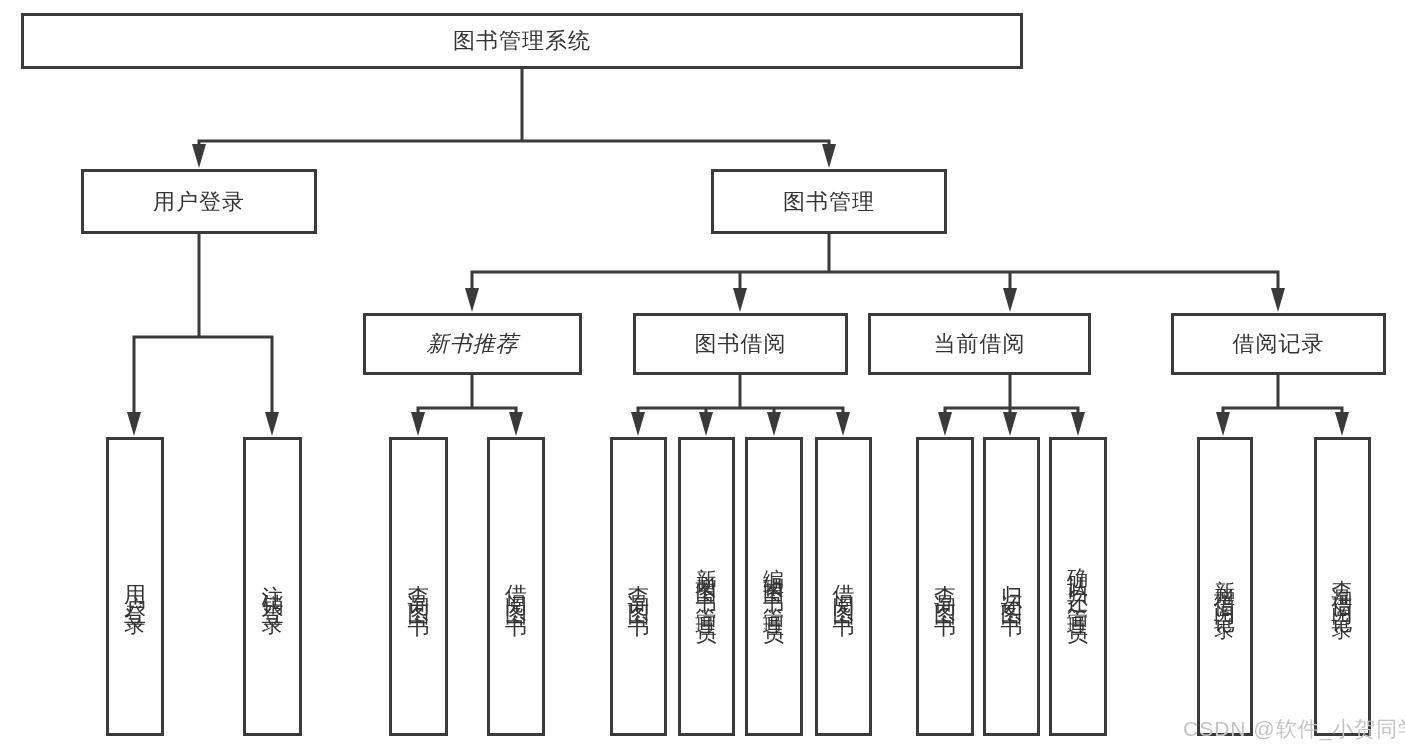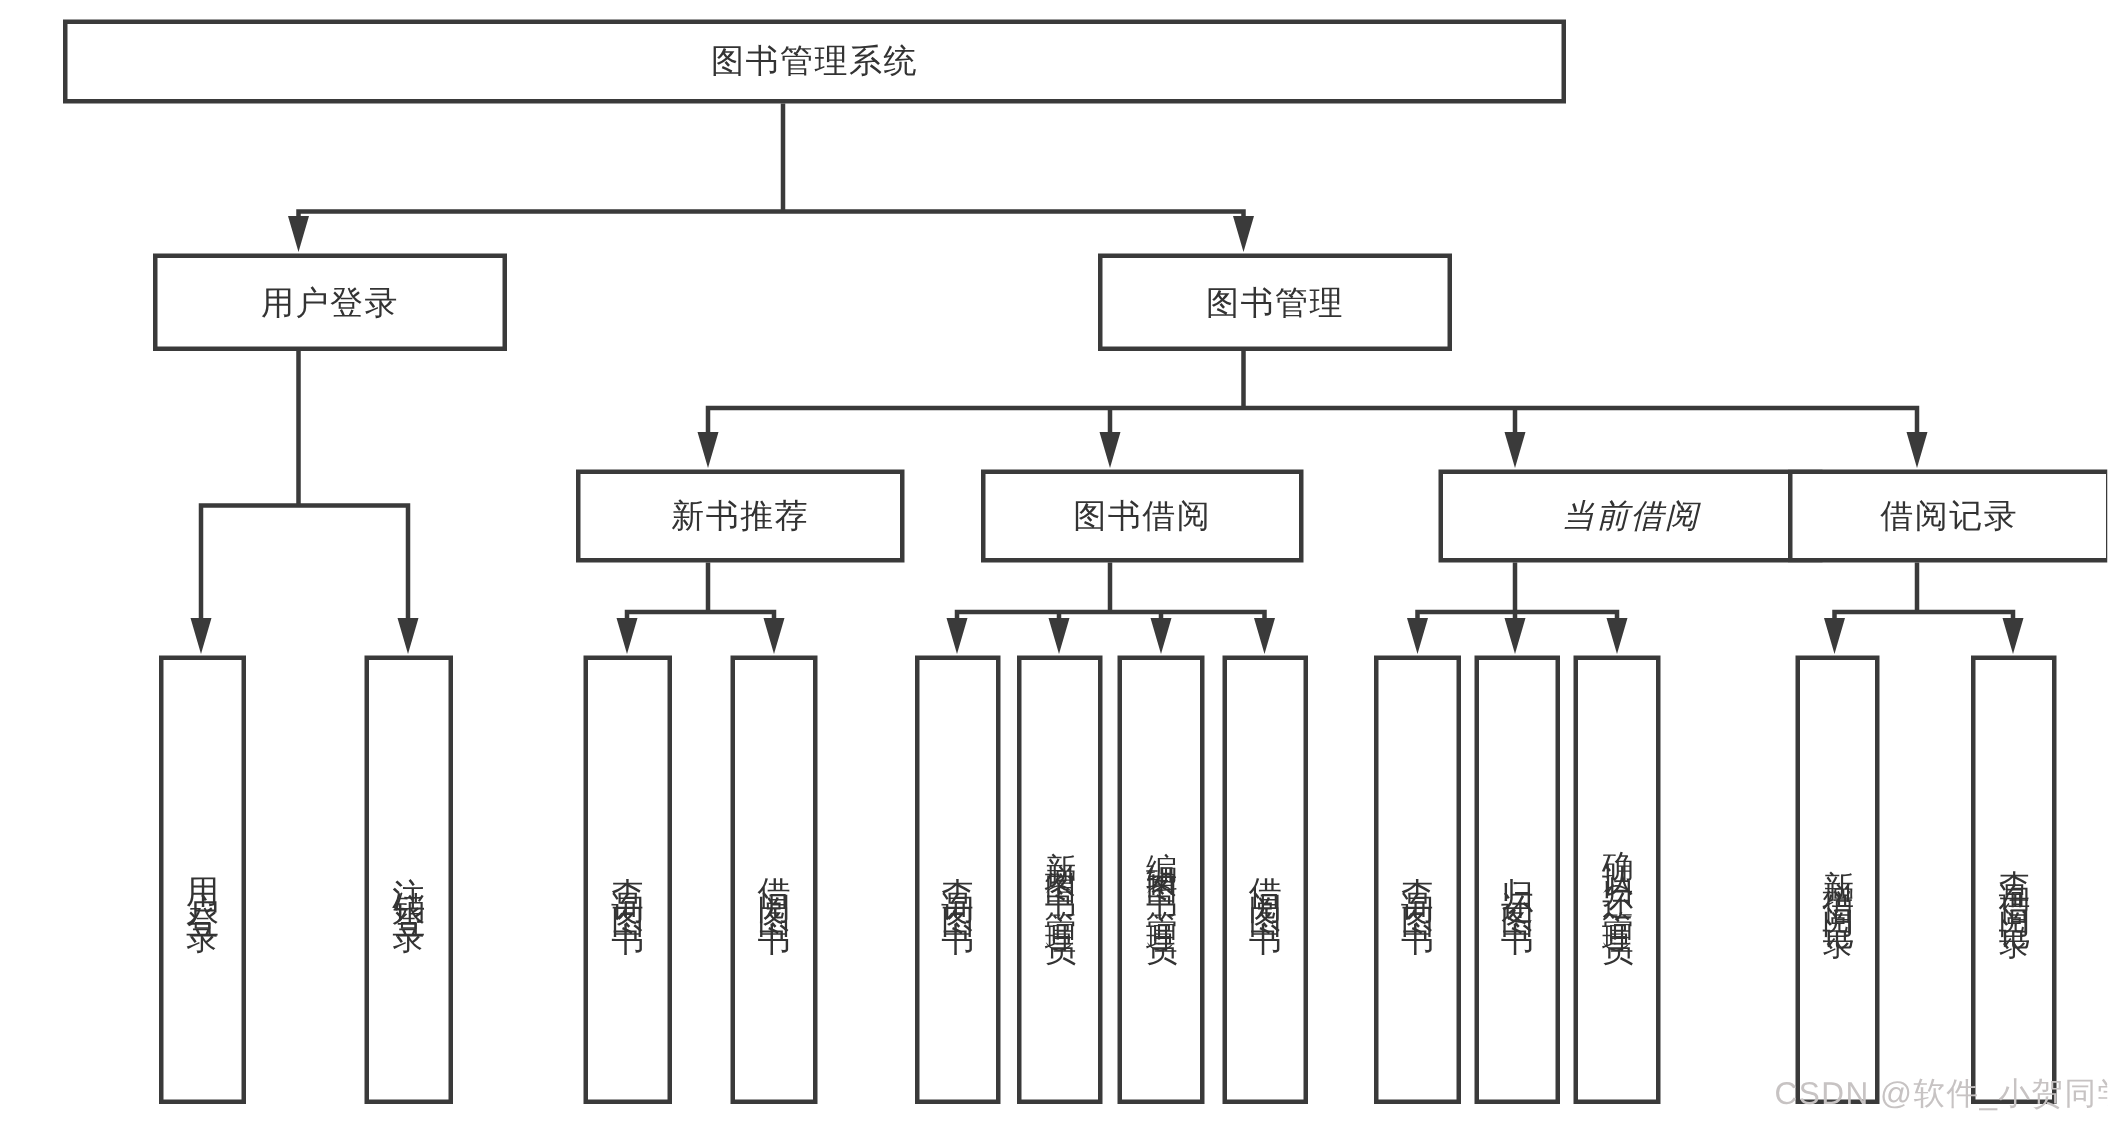--- a/index.html
+++ b/index.html
@@ -16,21 +16,20 @@
     box-sizing:border-box;
     border:3px solid #3a3a3a;
     background:#ffffff;
     color:#333333;
     display:flex;align-items:center;justify-content:center;
     font-size:22px;
     letter-spacing:1px;
     z-index:2;
     text-align:center;
     line-height:1;
-    margin-left:21px;
   }
   .node-v{
     position:absolute;
     box-sizing:border-box;
     top:437px;height:299px;
     border:3px solid #3a3a3a;
     background:#ffffff;
     color:#333333;
     display:flex;align-items:center;justify-content:center;
     writing-mode:vertical-rl;
@@ -95,23 +94,23 @@
       <polygon points="1216,412 1230,412 1223,436"></polygon>
       <polygon points="1335,412 1349,412 1342,436"></polygon>
     </g>
   </svg>
 
   <div class="node" style="left:21px;top:13px;width:1002px;height:56px;">图书管理系统</div>
 
   <div class="node" style="left:81px;top:169px;width:236px;height:65px;">用户登录</div>
   <div class="node" style="left:711px;top:169px;width:236px;height:65px;">图书管理</div>
 
-  <div class="node" style="left:363px;top:313px;width:219px;height:62px;">新书推荐</div>
+  <div class="node" style="left:363px;top:313px;width:219px;height:62px;font-style:italic;">新书推荐</div>
   <div class="node" style="left:633px;top:313px;width:215px;height:62px;text-align:center;">图书借阅</div>
-  <div class="node" style="left:938px;top:313px;width:256px;height:62px;font-style:italic;">当前借阅</div>
+  <div class="node" style="left:868px;top:313px;width:223px;height:62px;">当前借阅</div>
   <div class="node" style="left:1171px;top:313px;width:215px;height:62px;">借阅记录</div>
 
   <div class="node-v" style="left:106px;width:58px;">用户登录</div>
   <div class="node-v" style="left:243px;width:59px;">注销登录</div>
 
   <div class="node-v" style="left:389px;width:59px;">查询图书</div>
   <div class="node-v" style="left:487px;width:58px;">借阅图书</div>
 
   <div class="node-v" style="left:610px;width:57px;">查询图书</div>
   <div class="node-v long" style="left:678px;width:57px;">新增图书（管理员）</div>

